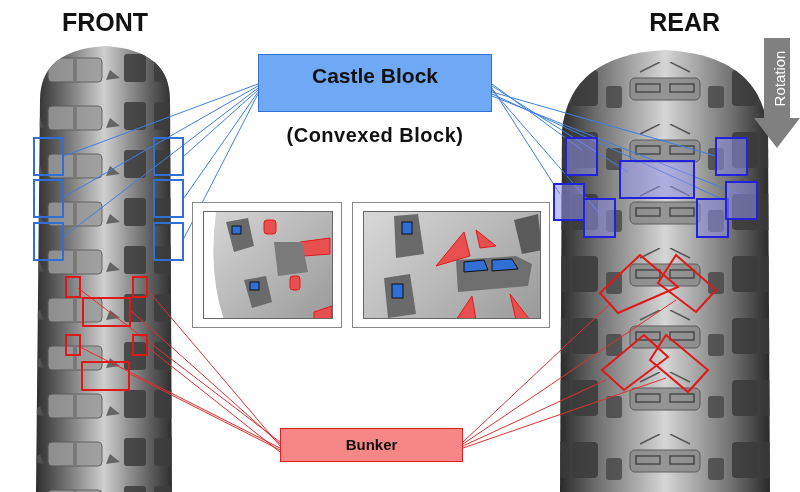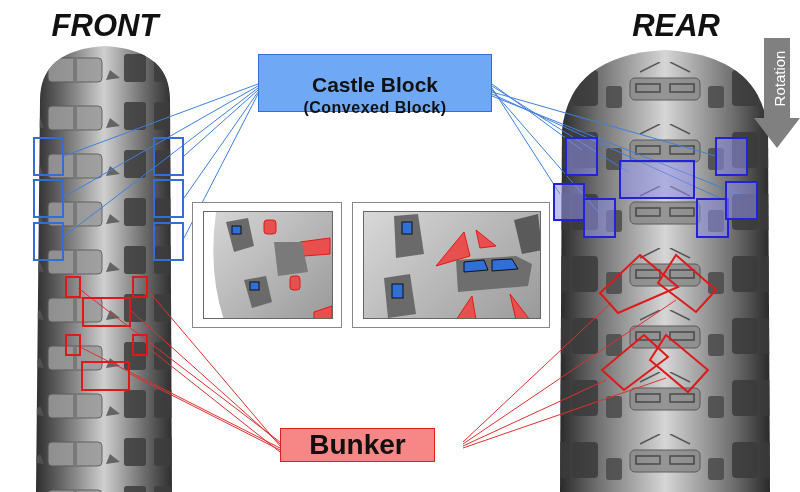--- a/index.html
+++ b/index.html
@@ -1,25 +1,25 @@
 <!DOCTYPE html>
 <html><head>
 <meta charset="utf-8">
 <style>
   html,body{margin:0;padding:0;background:#fff;}
   body{width:800px;height:492px;position:relative;overflow:hidden;font-family:"Liberation Sans","DejaVu Sans",sans-serif;}
-  .tire-title{position:absolute;font-weight:bold;font-size:31px;color:#111;text-align:center;font-style:italic;}
+  .tire-title{position:absolute;font-weight:bold;font-size:25px;color:#111;text-align:center;}
   #front-title{left:40px;top:8px;width:130px;}
   #rear-title{left:590px;top:8px;width:130px;text-align:right;}
   svg.stage{position:absolute;left:0;top:0;}
   .label-box{position:absolute;box-sizing:border-box;text-align:center;font-weight:bold;color:#111;}
   #castle-box{left:258px;top:54px;width:234px;height:58px;background:#6fa8f5;border:1.5px solid #2f6fd6;}
-  #castle-title{font-size:21px;line-height:26px;margin-top:17px;}
-  #castle-sub{font-size:16px;line-height:20px;letter-spacing:0.5px;}
-  #bunker-box{left:280px;top:428px;width:155px;height:34px;background:#f78787;border:1.5px solid #e02020;font-size:28px;line-height:31px;}
+  #castle-title{font-size:21px;line-height:26px;margin-top:8px;}
+  #castle-sub{font-size:20px;line-height:20px;letter-spacing:0.5px;margin-top:36px;}
+  #bunker-box{left:280px;top:428px;width:183px;height:34px;background:#f78787;border:1.5px solid #e02020;font-size:15px;line-height:31px;}
   .inset{position:absolute;box-sizing:border-box;border:1.5px solid #888;background:#fff;}
   #inset-1{left:192px;top:202px;width:150px;height:126px;}
   #inset-2{left:352px;top:202px;width:198px;height:126px;}
   .inset-inner{position:absolute;left:10px;top:8px;right:8px;bottom:8px;border:1px solid #666;overflow:hidden;background:linear-gradient(135deg,#d8d8d8,#b6b6b6 55%,#9a9a9a);}
   #rotation-text{position:absolute;left:765px;top:40px;width:30px;height:76px;color:#fff;font-size:15px;display:flex;align-items:center;justify-content:center;}
   #rotation-text span{transform:rotate(-90deg);white-space:nowrap;display:block;}
 </style>
 </head>
 <body>
 

